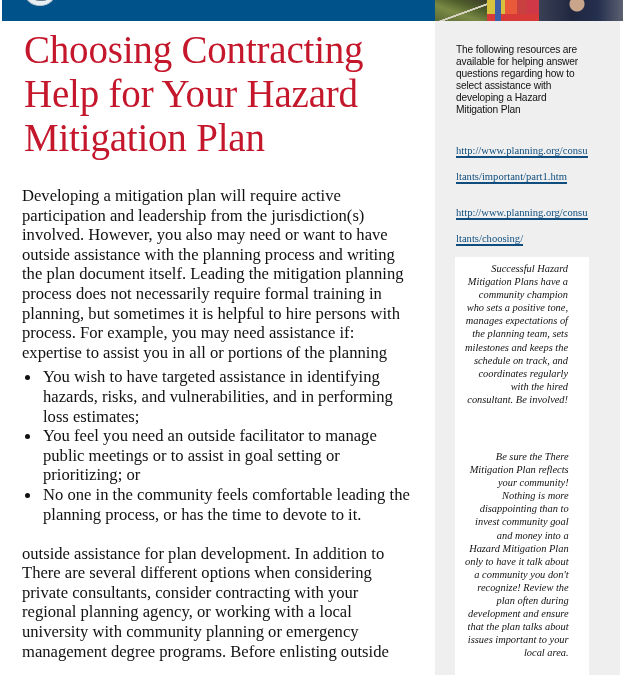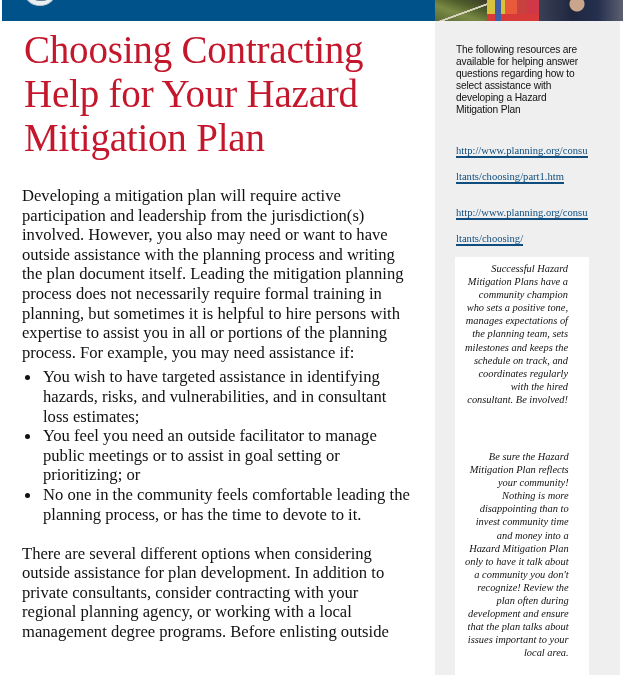--- a/index.html
+++ b/index.html
@@ -143,68 +143,69 @@
     </h1>
 
     <div class="body-text para1">
       <span>Developing a mitigation plan will require active</span>
       <span>participation and leadership from the jurisdiction(s)</span>
       <span>involved.  However, you also may need or want to have</span>
       <span>outside assistance with the planning process and writing</span>
       <span>the plan document itself.  Leading the mitigation planning</span>
       <span>process does not necessarily require formal training in</span>
       <span>planning, but sometimes it is helpful to hire persons with</span>
+      <span>process. For example, you may need assistance if:</span>
       <span>expertise to assist you in all or portions of the planning</span>
-      <span>process. For example, you may need assistance if:</span>
     </div>
 
     <ul class="body-text bullets">
       <li>
         <span class="bullet-dot"></span>
         <span class="line">You wish to have targeted assistance in identifying</span>
-        <span class="line">hazards, risks, and vulnerabilities, and in consultant</span>
+        <span class="line">hazards, risks, and vulnerabilities, and in performing</span>
         <span class="line">loss estimates;</span>
       </li>
       <li>
         <span class="bullet-dot"></span>
         <span class="line">You feel you need an outside facilitator to manage</span>
         <span class="line">public meetings or to assist in goal setting or</span>
         <span class="line">prioritizing; or</span>
       </li>
       <li>
         <span class="bullet-dot"></span>
         <span class="line">No one in the community feels comfortable leading the</span>
         <span class="line">planning process, or has the time to devote to it.</span>
       </li>
     </ul>
 
     <div class="body-text para2">
+      <span>outside assistance for plan development.  In addition to</span>
       <span>There are several different options when considering</span>
-      <span>outside assistance for plan development.  In addition to</span>
       <span>private consultants, consider contracting with your</span>
       <span>regional planning agency, or working with a local</span>
+      <span>university with community planning or emergency</span>
       <span>management degree programs. Before enlisting outside</span>
 
     </div>
   </div>
 
   <aside class="sidebar">
     <div class="sidebar-intro">
       <span>The following resources are</span>
       <span>available for helping answer</span>
       <span>questions regarding how to</span>
       <span>select assistance with</span>
       <span>developing a Hazard</span>
       <span>Mitigation Plan</span>
     </div>
 
     <div class="links">
       <a class="link">
         <span>http://www.planning.org/consu</span><br>
-        <span>ltants/choosing/part1.htm</span>
+        <span>ltants/important/part1.htm</span>
       </a>
       <a class="link">
         <span>http://www.planning.org/consu</span><br>
         <span>ltants/choosing/</span>
       </a>
       <a class="link">
         <span>http://www.lpa.state.mn.us/pdf</span><br>
         <span>/Choosingconsultant.pdf</span>
       </a>
     </div>
@@ -217,26 +218,26 @@
         <span>who sets a positive tone,</span>
         <span>manages expectations of</span>
         <span>the planning team, sets</span>
         <span>milestones and keeps the</span>
         <span>schedule on track, and</span>
         <span>coordinates regularly</span>
         <span>with the hired</span>
         <span>consultant.  Be involved!</span>
       </div>
       <div class="tip tip-2">
-        <span>Be sure the Hazard</span>
+        <span>Be sure the There</span>
         <span>Mitigation Plan reflects</span>
         <span>your community!</span>
         <span>Nothing is more</span>
         <span>disappointing than to</span>
-        <span>invest community time</span>
+        <span>invest community goal</span>
         <span>and money into a</span>
         <span>Hazard Mitigation Plan</span>
         <span>only to have it talk about</span>
         <span>a community you don't</span>
         <span>recognize! Review the</span>
         <span>plan often during</span>
         <span>development and ensure</span>
         <span>that the plan talks about</span>
         <span>issues important to your</span>
         <span>local area.</span>

